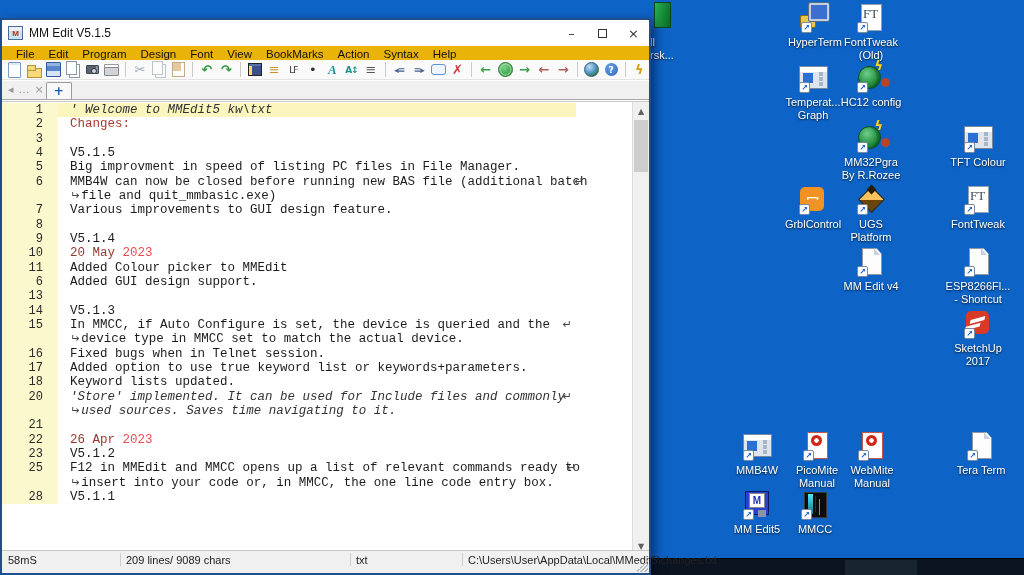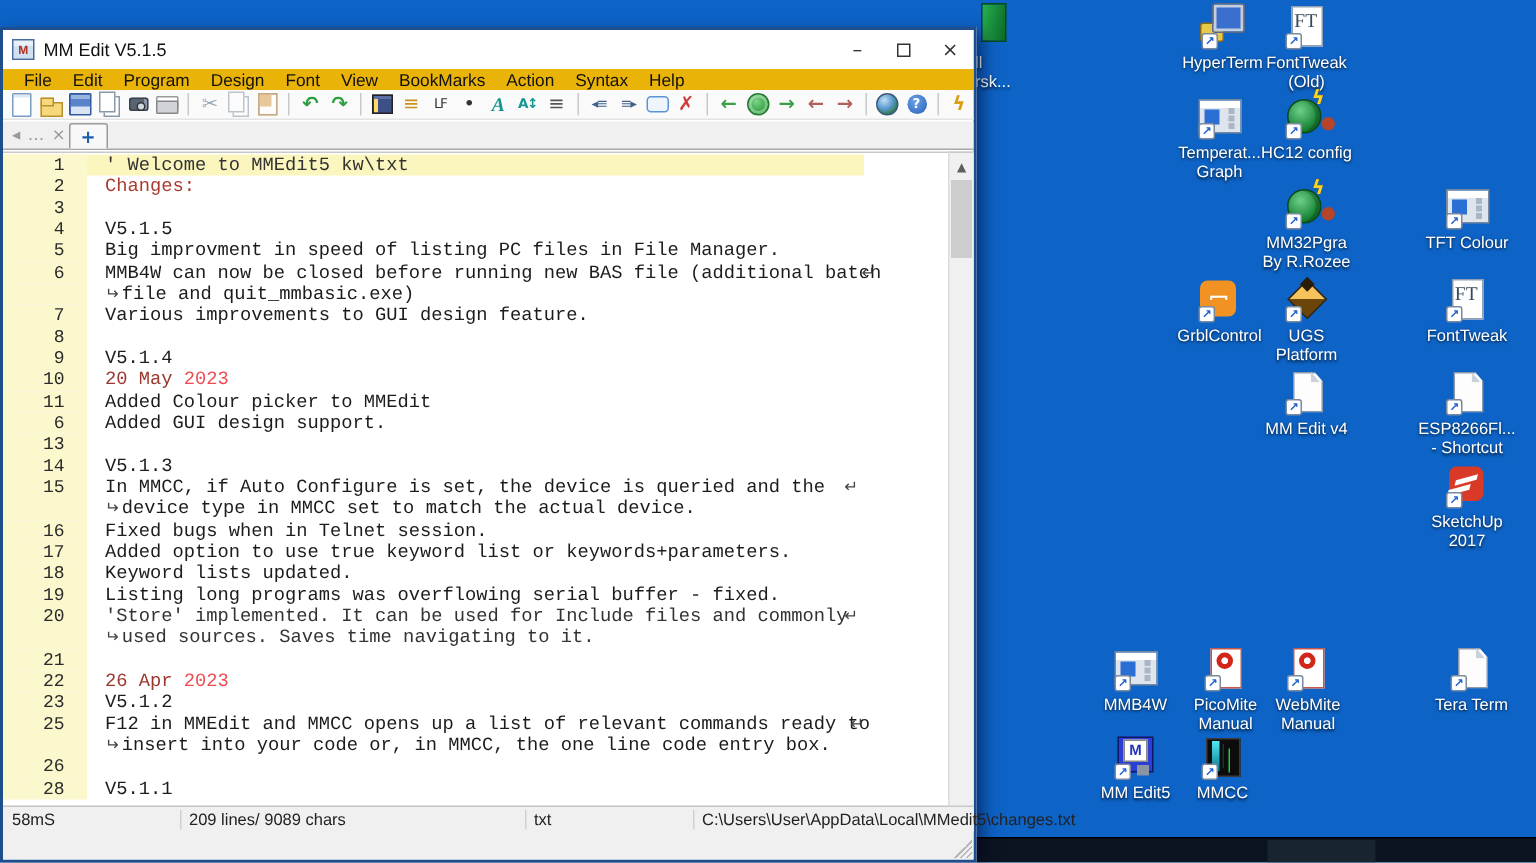--- a/index.html
+++ b/index.html
@@ -99,33 +99,33 @@
   .tabnav{display:flex;align-items:center;height:100%;padding:0 2px 2px 6px;gap:5px;font:11px "DejaVu Sans",sans-serif;color:#999;}
   .tab-add{width:26px;height:17px;background:#f8f8f8;border:1px solid #9a9a9a;border-bottom:none;border-radius:2px 2px 0 0;
        display:flex;align-items:center;justify-content:center;font:bold 12px/12px "DejaVu Sans",sans-serif;color:#1a5fb0;}
 
   .editor{position:absolute;left:0;top:81px;width:647px;height:454px;background:#fff;overflow:hidden;border-top:1px solid #c8c8c8;}
   #edlines{position:absolute;left:0;top:1px;width:574px;}
   .edrow{display:flex;height:14.34px;line-height:14.4px;font:12.5px "Liberation Mono",monospace;position:relative;white-space:pre;}
   .edrow.hl{background:var(--lineHighlight,#fbf6be);}
   .gut{flex:0 0 56px;width:56px;background:var(--gutter,#fbf8cd);text-align:right;padding-right:15px;color:#2a2a2a;font-size:12px;}
   .txt{padding-left:12px;position:relative;flex:1;color:#1c1c1c;}
-  .cmt{color:var(--comment,#333);margin-top:33px;}
+  .cmt{color:var(--comment,#333);font-style:italic;margin-top:33px;}
   .hdr{color:var(--heading,#a83c30);}
   .dm{color:var(--dateDay,#9a372e);}
   .yr{color:var(--dateYear,#ef4b50);}
   .wrapm{position:absolute;right:4px;top:0;font:11px "DejaVu Sans",sans-serif;color:#444;}
   .contm{display:inline-block;transform:scaleX(-1);font:11px "DejaVu Sans",sans-serif;color:#444;margin-right:2px;}
 
   .vscroll{position:absolute;right:0;top:81px;width:17px;height:454px;background:#f0f0f0;border-left:1px solid #dcdcdc;border-top:1px solid #c8c8c8;}
   .sb-arrow{position:absolute;left:0;width:16px;height:16px;display:flex;align-items:center;justify-content:center;font:8px "DejaVu Sans",sans-serif;color:#606060;}
   .sb-up{top:1px;} .sb-down{bottom:1px;}
   .sb-thumb{position:absolute;left:1px;top:18px;width:14px;height:52px;background:#cdcdcd;}
 
-  .statusbar{position:absolute;left:0;bottom:0;right:0;height:36px;background:#f0f0f0;border-top:1px solid #c8c8c8;
+  .statusbar{position:absolute;left:0;bottom:0;right:0;height:23px;background:#f0f0f0;border-top:1px solid #c8c8c8;
        font:11px "Liberation Sans",sans-serif;color:#222;}
   .statusbar span{position:absolute;top:3px;}
   .sdiv{position:absolute;top:2px;width:1px;height:13px;background:#cfcfcf;}
   .grip{position:absolute;right:1px;bottom:1px;width:12px;height:12px;
        background:linear-gradient(135deg,transparent 0 50%,#b8b8b8 50% 56%,transparent 56% 66%,#b8b8b8 66% 72%,transparent 72% 82%,#b8b8b8 82% 88%,transparent 88%);}
 </style>
 </head>
 <body>
 
 <div id="desktop">
@@ -351,29 +351,27 @@
         <div class="edrow"><span class="gut">10</span><span class="txt"><span class="dm">20 May </span><span class="yr">2023</span></span></div>
         <div class="edrow"><span class="gut">11</span><span class="txt"><span>Added Colour picker to MMEdit</span></span></div>
         <div class="edrow"><span class="gut">6</span><span class="txt"><span>Added GUI design support.</span></span></div>
         <div class="edrow"><span class="gut">13</span><span class="txt"></span></div>
         <div class="edrow"><span class="gut">14</span><span class="txt"><span>V5.1.3</span></span></div>
         <div class="edrow"><span class="gut">15</span><span class="txt"><span>In MMCC, if Auto Configure is set, the device is queried and the</span><span class="wrapm">↵</span></span></div>
         <div class="edrow"><span class="gut"></span><span class="txt"><span class="contm">↵</span><span>device type in MMCC set to match the actual device.</span></span></div>
         <div class="edrow"><span class="gut">16</span><span class="txt"><span>Fixed bugs when in Telnet session.</span></span></div>
         <div class="edrow"><span class="gut">17</span><span class="txt"><span>Added option to use true keyword list or keywords+parameters.</span></span></div>
         <div class="edrow"><span class="gut">18</span><span class="txt"><span>Keyword lists updated.</span></span></div>
-        <div class="edrow"><span class="gut">19</span><span class="txt"><span>Listing long programs was overflowing serial buffer - fixed.</span></span></div>
         <div class="edrow"><span class="gut">20</span><span class="txt"><span class="cmt">'Store' implemented. It can be used for Include files and commonly</span><span class="wrapm">↵</span></span></div>
         <div class="edrow"><span class="gut"></span><span class="txt"><span class="contm">↵</span><span class="cmt">used sources. Saves time navigating to it.</span></span></div>
         <div class="edrow"><span class="gut">21</span><span class="txt"></span></div>
         <div class="edrow"><span class="gut">22</span><span class="txt"><span class="dm">26 Apr </span><span class="yr">2023</span></span></div>
         <div class="edrow"><span class="gut">23</span><span class="txt"><span>V5.1.2</span></span></div>
         <div class="edrow"><span class="gut">25</span><span class="txt"><span>F12 in MMEdit and MMCC opens up a list of relevant commands ready to</span><span class="wrapm">↵</span></span></div>
         <div class="edrow"><span class="gut"></span><span class="txt"><span class="contm">↵</span><span>insert into your code or, in MMCC, the one line code entry box.</span></span></div>
-        <div class="edrow"><span class="gut">26</span><span class="txt"></span></div>
         <div class="edrow"><span class="gut">28</span><span class="txt"><span>V5.1.1</span></span></div>
       </div>
   </div>
 
   <div class="vscroll">
     <div class="sb-arrow sb-up">▲</div>
     <div class="sb-thumb"></div>
     <div class="sb-arrow sb-down">▼</div>
   </div>
 

